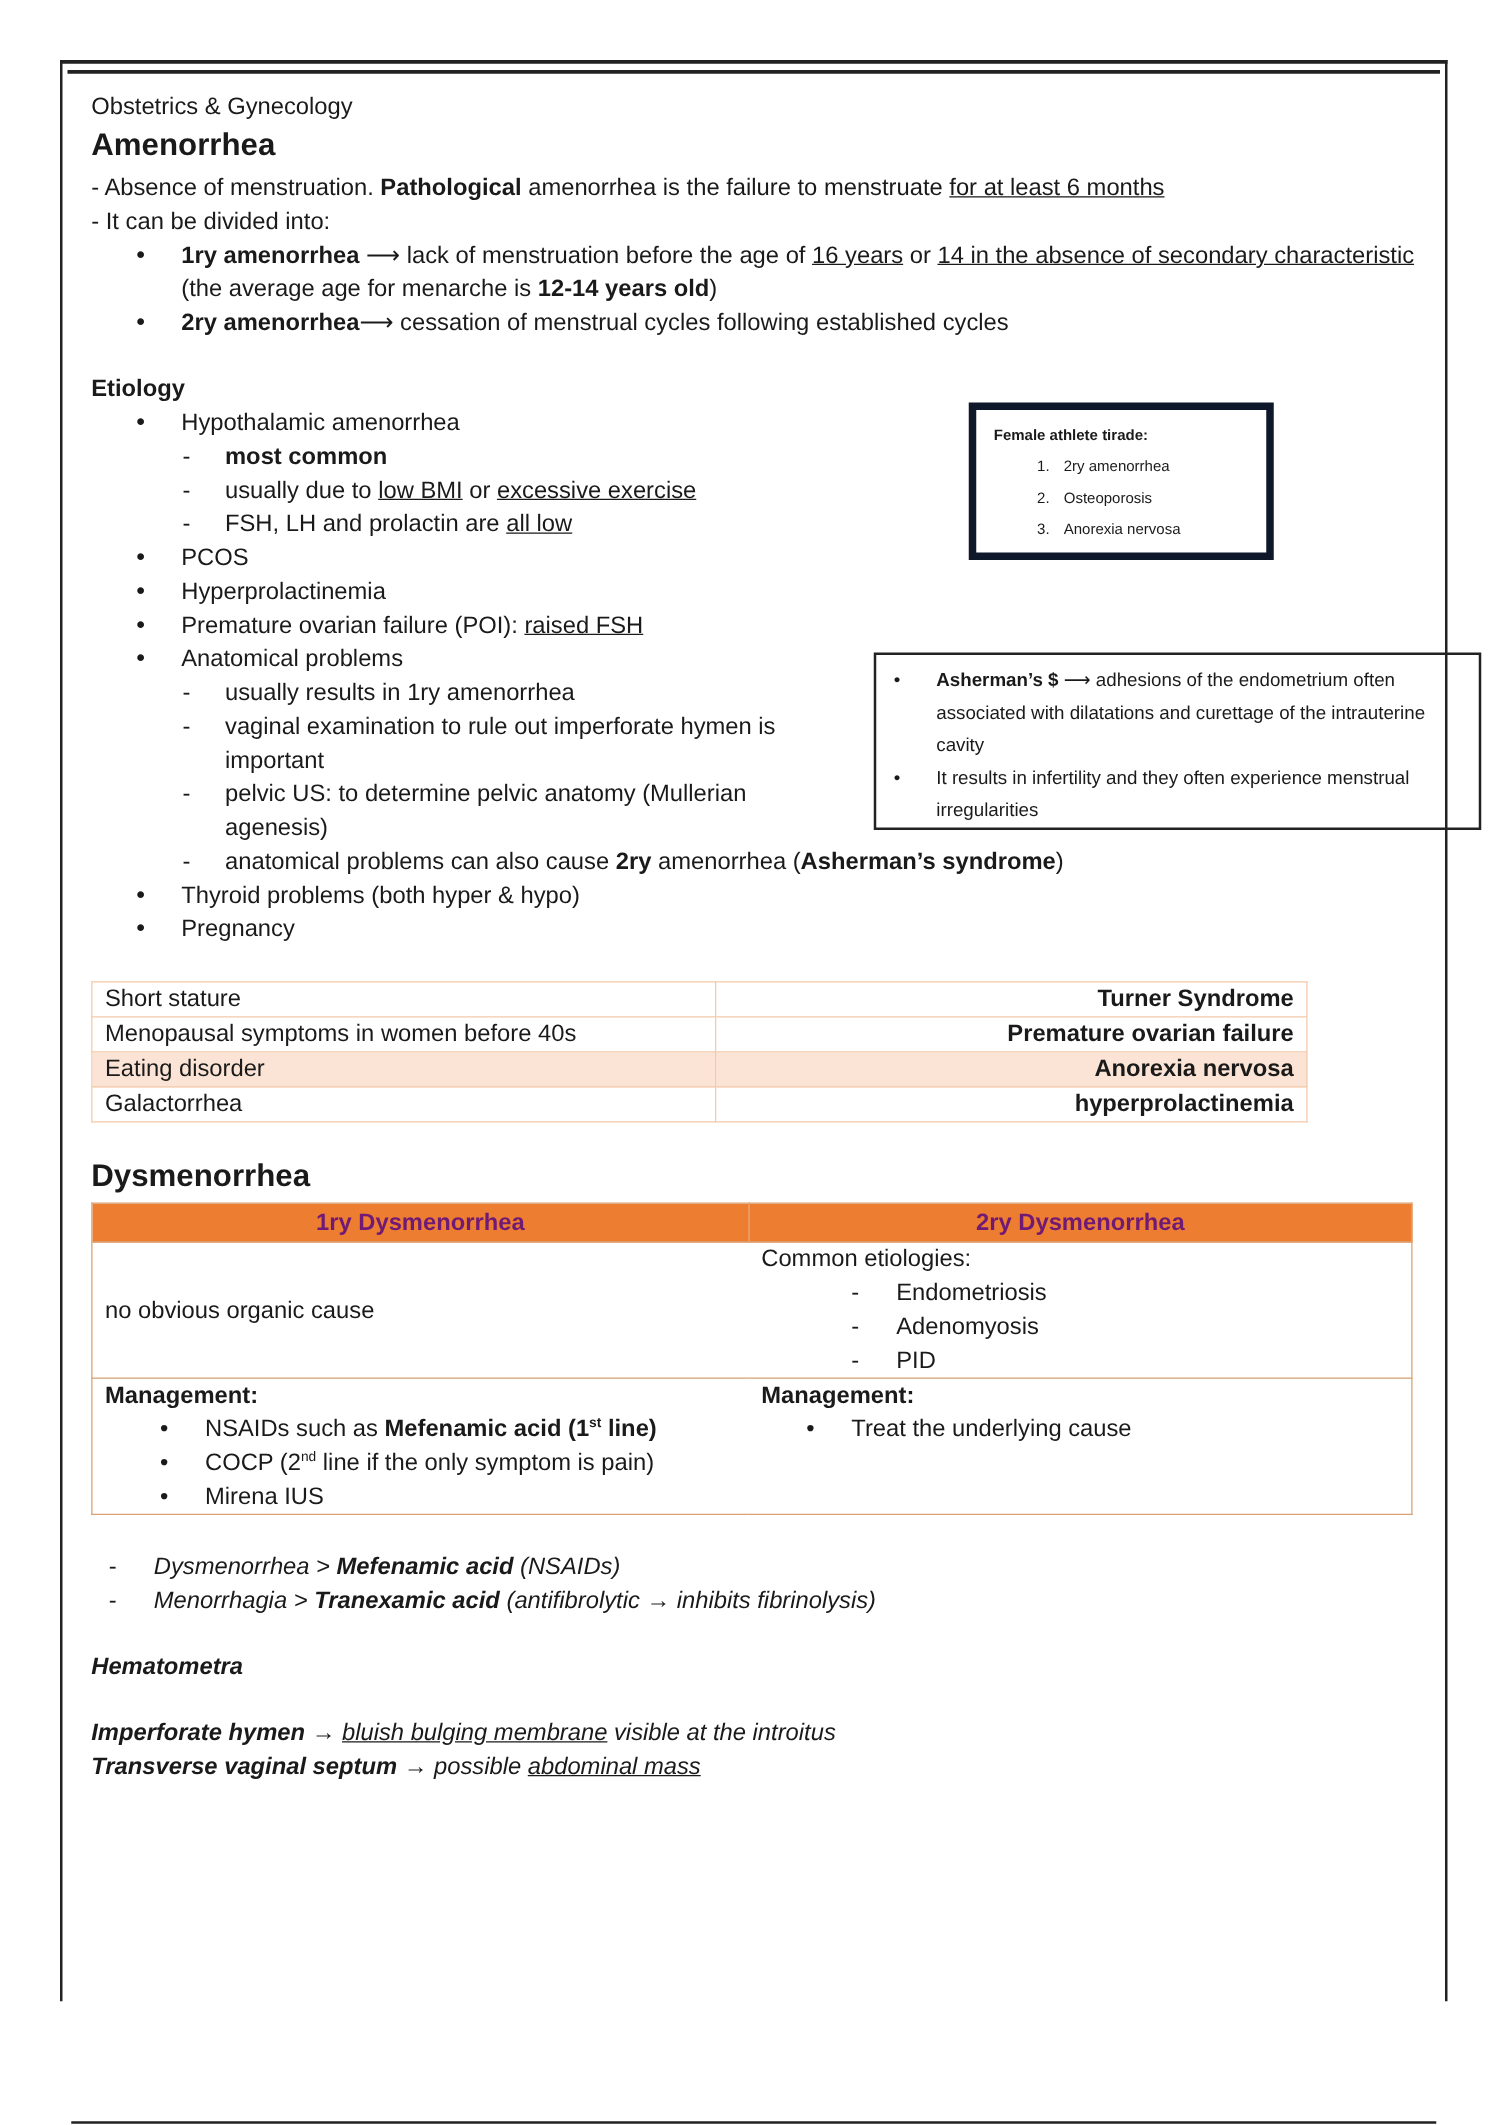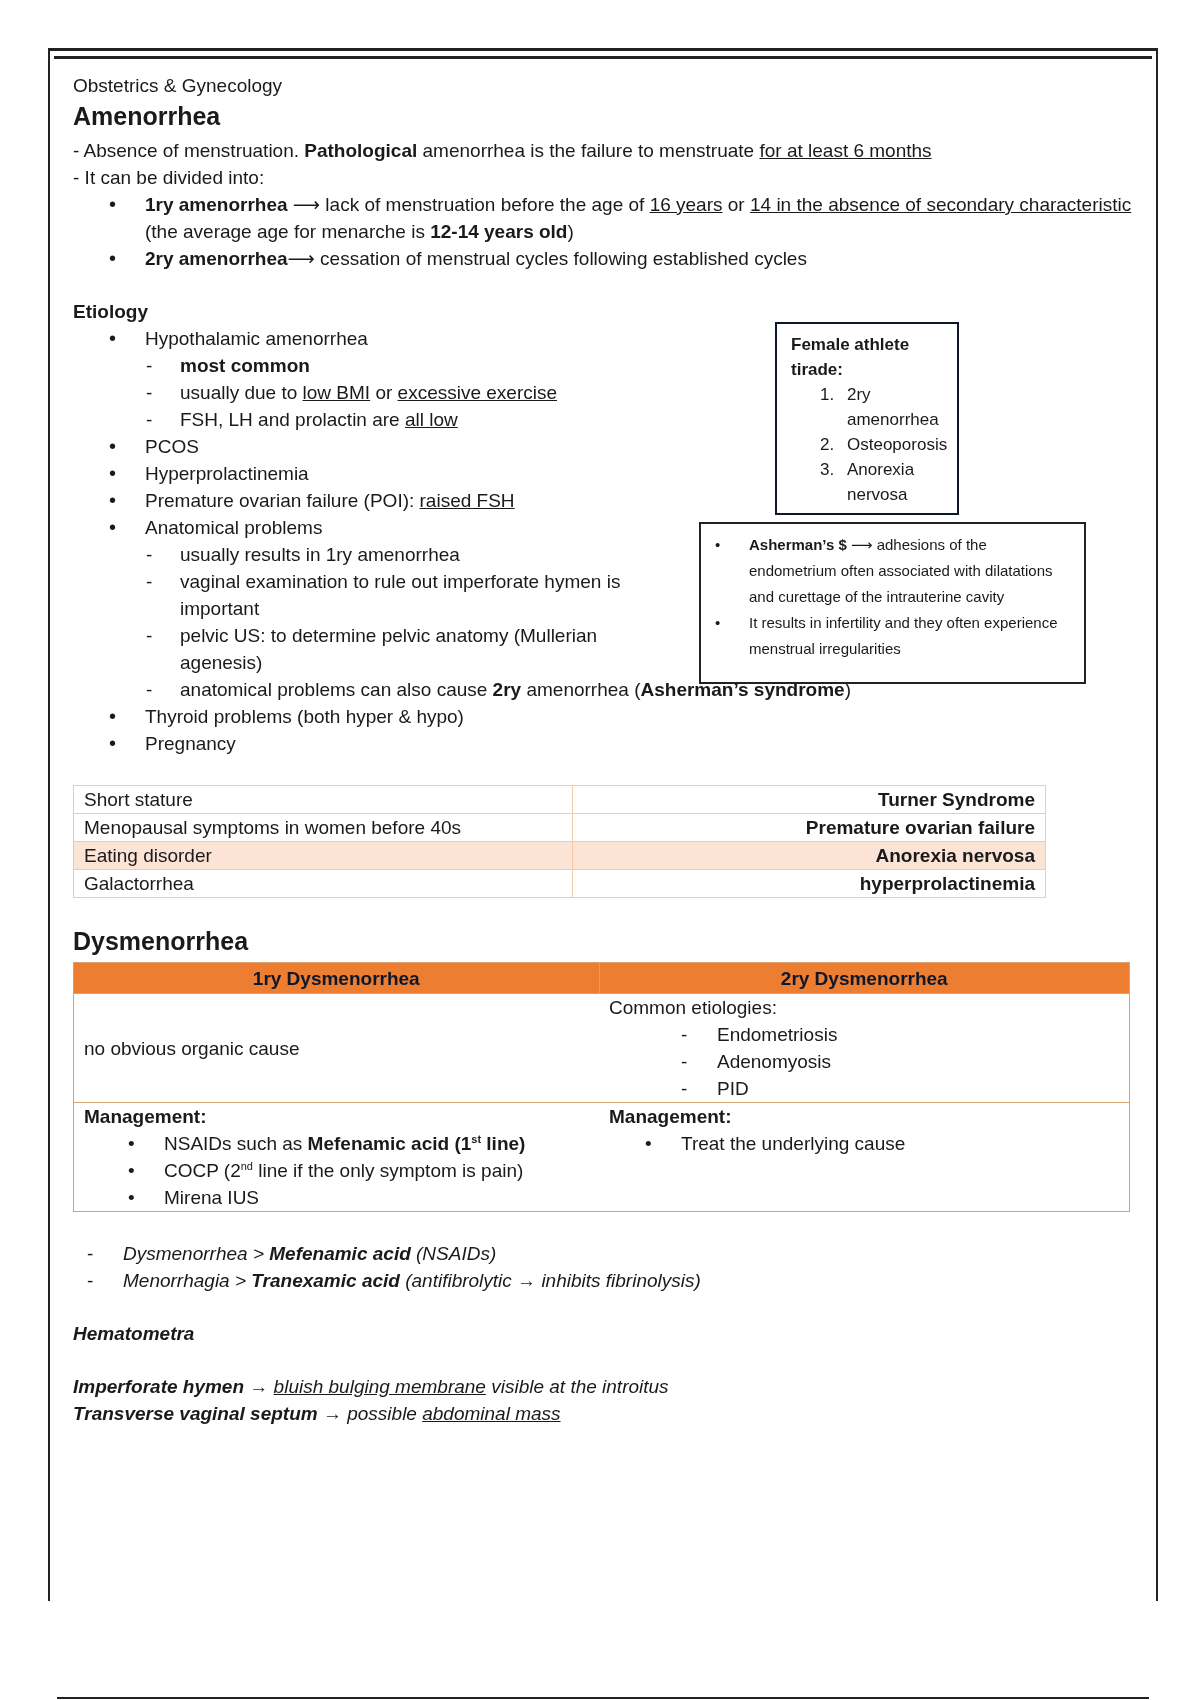--- a/index.html
+++ b/index.html
@@ -16,37 +16,37 @@
   .para { margin: 0; }
   b { font-weight: bold; }
   u { text-decoration: underline; }
   ul.bullets { list-style: none; margin: 0; padding: 0 0 0 72px; }
   ul.bullets > li { position: relative; }
   ul.bullets > li::before { content: "\2022"; position: absolute; left: -36px; font-size: 20px; }
   ul.dashes { list-style: none; margin: 0; padding: 0 0 0 35px; }
   ul.dashes > li { position: relative; }
   ul.dashes > li::before { content: "-"; position: absolute; left: -34px; }
   .gap { height: 26px; }
-  .box-athlete { position: absolute; left: 775px; top: 322px; width: 184px; padding: 8px 14px 6px 14px;
-                 border: 2px solid #0f172a; font-size: 17px; line-height: 25px; box-sizing: border-box; }
+  .box-athlete { position: absolute; left: 775px; top: 322px; width: 244px; padding: 8px 14px 6px 14px;
+                 border: 6px solid #0f172a; font-size: 12px; line-height: 25px; box-sizing: border-box; }
   .box-athlete .title { font-weight: bold; }
   .box-athlete ol { margin: 0; padding-left: 48px; }
   .box-athlete ol li { padding-left: 8px; }
-  .box-asherman { position: absolute; left: 699px; top: 522px; width: 387px; padding: 8px 12px 20px 12px;
+  .box-asherman { position: absolute; left: 699px; top: 522px; width: 486px; padding: 8px 12px 0 12px;
                   border: 2px solid #222; font-size: 15px; line-height: 26px; box-sizing: border-box; }
   .box-asherman ul { list-style: none; margin: 0; padding-left: 36px; }
   .box-asherman ul li { position: relative; }
   .box-asherman ul li::before { content: "\2022"; position: absolute; left: -34px; }
   table.assoc { border-collapse: collapse; width: 973px; margin-top: 28px; font-size: 19px; }
   table.assoc td { border: 1.5px solid #f4c9aa; padding: 0 10px; height: 27px; line-height: 26px; }
   table.assoc td.left { width: 478px; }
   table.assoc td.right { font-weight: bold; text-align: right; }
   table.assoc tr.shade td { background: #fbe4d6; }
   table.dys { border-collapse: collapse; width: 1057px; margin-top: 6px; font-size: 19px; }
-  table.dys th { background: #ed7d31; color: #0f172a; font-weight: bold; height: 28px; text-align: center;
+  table.dys th { background: #ed7d31; color: #701a75; font-weight: bold; height: 28px; text-align: center;
                  border: 1.5px solid #d9a070; font-size: 19px; }
   table.dys td { border: 1.5px solid #d9a070; vertical-align: top; padding: 0 10px; border-left: none; border-right: none; }
   table.dys td:first-child { border-left: 1.5px solid #d9a070; width: 505px; }
   table.dys td:last-child { border-right: 1.5px solid #d9a070; }
   .dys-etio-title { margin: 0; }
   .dys-etio-list { list-style: none; margin: 0; padding-left: 108px; }
   .dys-etio-list li { position: relative; }
   .dys-etio-list li::before { content: "-"; position: absolute; left: -36px; }
   .mgmt-list { list-style: none; margin: 0; padding-left: 80px; }
   .mgmt-list li { position: relative; }

